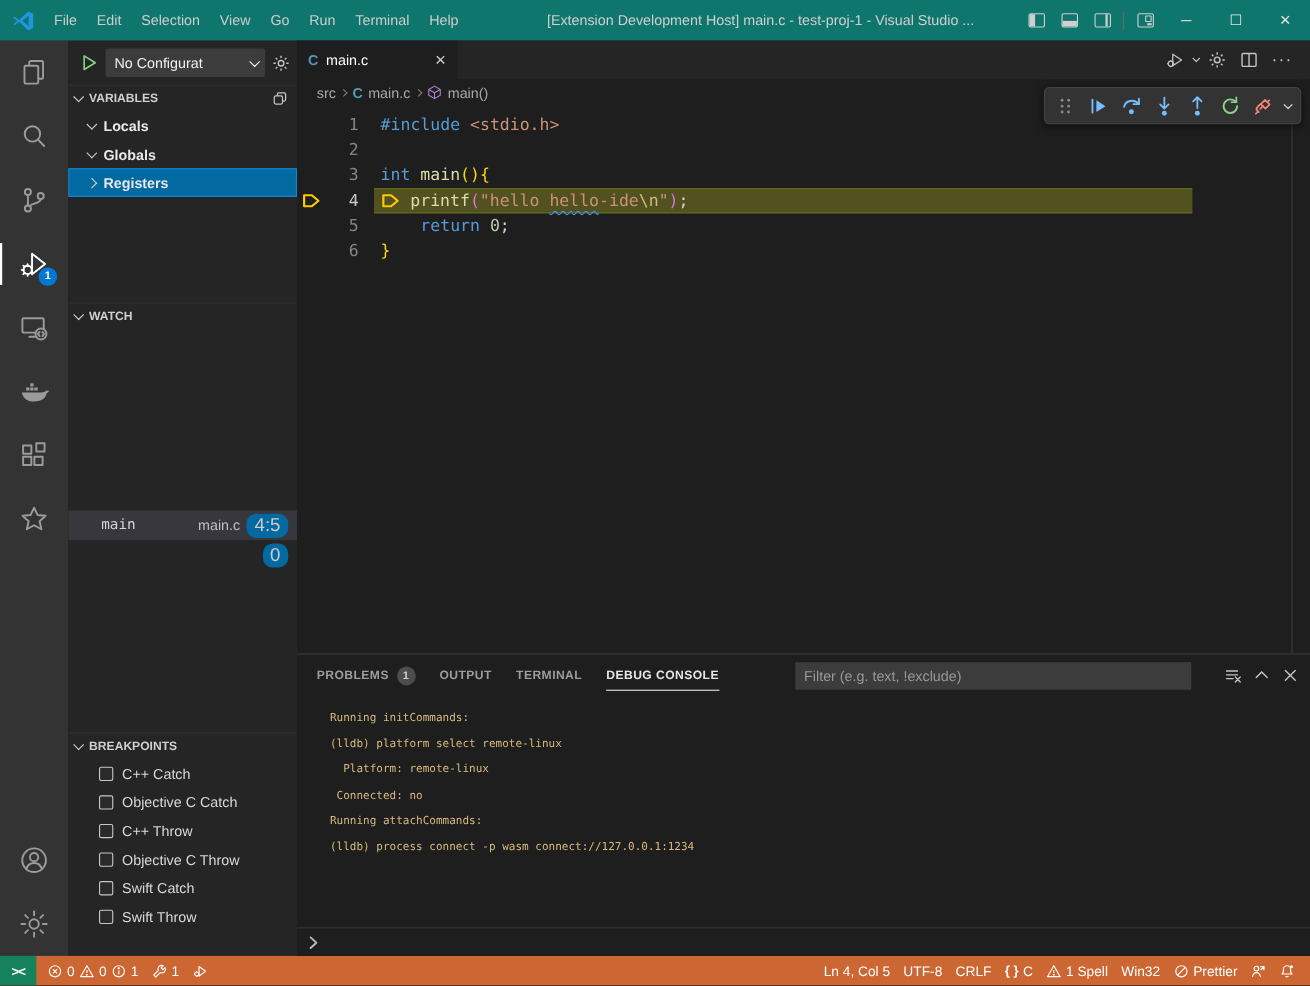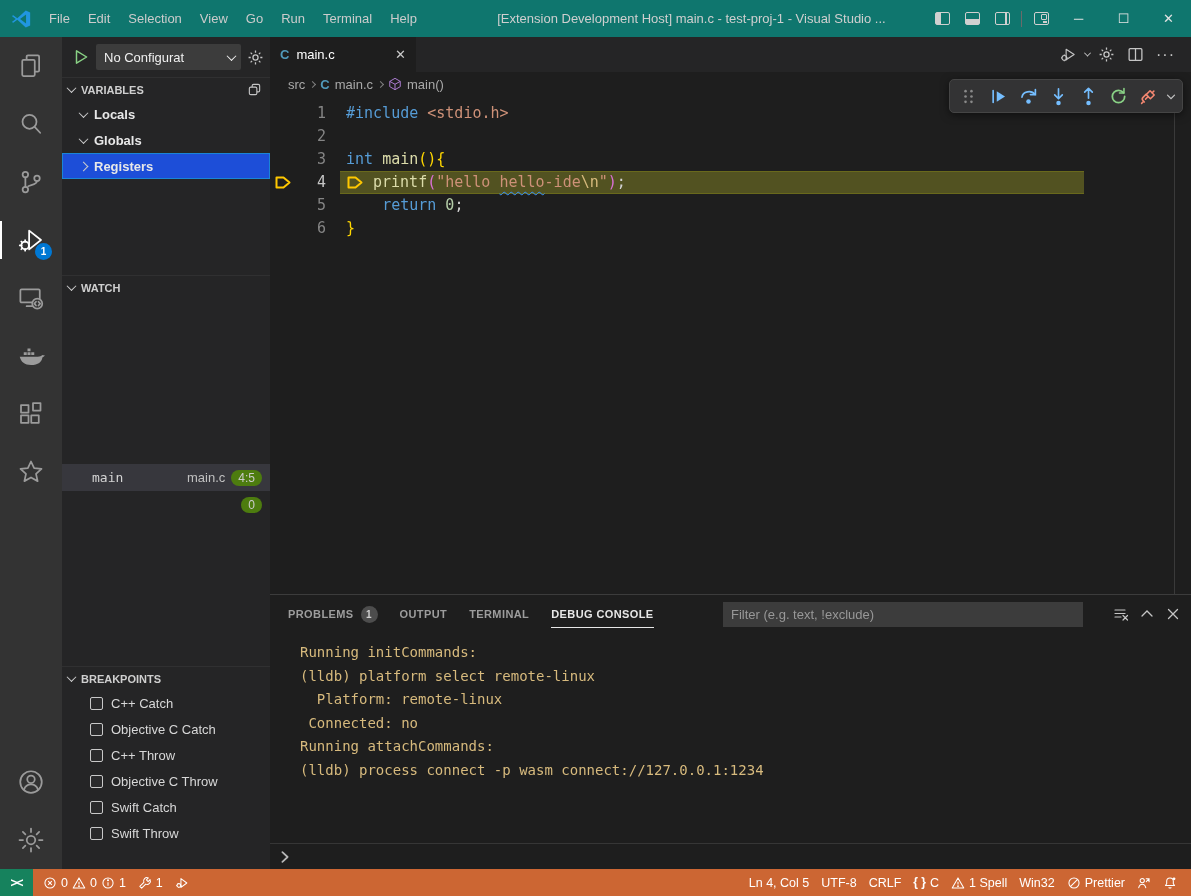--- a/index.html
+++ b/index.html
@@ -51,26 +51,26 @@
   .chev.right { transform:rotate(-45deg); }
 
   .section-header { height:24px; display:flex; align-items:center; gap:6px; padding:0 8px 0 6px; font-size:11px; font-weight:bold; color:#cfcfcf; border-top:1px solid #303031; flex:none; }
   .section-header .hdr-note { font-size:10px; color:#c0c0c0; margin-left:6px; letter-spacing:.2px; }
   .section-header .hdr-action { margin-left:auto; color:#c5c5c5; }
   .section-header .hdr-action svg { width:15px; height:15px; display:block; }
   .sec-fill { flex:none; }
 
   .tree-row { height:26px; display:flex; align-items:center; gap:7px; padding-left:18px; font-size:13px; font-weight:bold; color:#e8e8e8; cursor:pointer; }
   .tree-row .chev { color:#cccccc; }
-  .tree-row.selected { background:#1d4ed8; outline:1px solid #1a85d6; outline-offset:-1px; }
+  .tree-row.selected { background:#0369a1; outline:1px solid #1a85d6; outline-offset:-1px; }
 
   .cs-row { height:27px; display:flex; align-items:center; background:#37373d; padding:0 8px 0 30px; font-size:13px; cursor:pointer; }
   .cs-fn { font-family:"DejaVu Sans Mono", monospace; color:#d4d4d4; }
   .cs-file { margin-left:auto; color:#c0c0c0; margin-right:6px; }
-  .pill { background:#4d7c0f; color:#cccccc; border-radius:9px; font-size:12px; padding:1px 7px; }
+  .pill { background:#0369a1; color:#cccccc; border-radius:9px; font-size:17px; padding:1px 7px; }
   .cs-badge-row { height:27px; display:flex; align-items:center; justify-content:flex-end; padding-right:8px; }
 
   .bp-row { height:26px; display:flex; align-items:center; gap:8px; padding-left:28px; font-size:13px; color:#d8d8d8; cursor:pointer; }
   .bp-check { width:13px; height:13px; border:1.6px solid #c8c8c8; border-radius:2px; background:#2a2a2b; flex:none; }
 
   
   #editor { flex:1; display:flex; flex-direction:column; min-width:0; position:relative; background:#1e1e1e; }
 
   #tabbar { height:35px; background:#252526; display:flex; align-items:stretch; flex:none; }
   #tab-main { width:146px; background:#1e1e1e; display:flex; align-items:center; gap:7px; padding:0 10px; font-size:13px; color:#ffffff; cursor:pointer; }
@@ -111,21 +111,21 @@
   #panel { height:275px; flex:none; border-top:1px solid #3c3c3c; display:flex; flex-direction:column; background:#1e1e1e; }
   #panel-header { height:38px; display:flex; align-items:center; padding:0 10px 0 18px; gap:22px; flex:none; }
   .panel-tab { font-size:11px; letter-spacing:.4px; color:#9d9d9d; display:flex; align-items:center; gap:7px; height:100%; cursor:pointer; position:relative; font-weight:bold; }
   .panel-tab.active { color:#e7e7e7; }
   .panel-tab.active::after { content:""; position:absolute; left:0; right:0; bottom:5px; height:1px; background:#e7e7e7; }
   .tab-badge { width:17px; height:17px; border-radius:50%; background:#4d4d4d; color:#d0d0d0; font-size:10px; display:flex; align-items:center; justify-content:center; }
   #panel-filter { margin-left:auto; width:360px; height:25px; background:#3c3c3c; border:none; color:#cccccc; font-size:13px; padding:0 8px; font-family:"Liberation Sans", sans-serif; }
   #panel-filter::placeholder { color:#989898; }
   #panel-actions { display:flex; align-items:center; gap:10px; color:#c5c5c5; padding-left:8px; }
   #panel-actions svg { width:16px; height:16px; display:block; }
-  #console { flex:1; padding:8px 0 0 30px; font-family:"DejaVu Sans Mono", monospace; font-size:14px; line-height:23.5px; color:#d7ba7d; overflow:hidden; }
+  #console { flex:1; padding:8px 0 0 30px; font-family:"DejaVu Sans Mono", monospace; font-size:10px; line-height:23.5px; color:#d7ba7d; overflow:hidden; }
   .console-line { white-space:pre; }
   #prompt-row { height:26px; flex:none; border-top:1px solid #363636; display:flex; align-items:center; padding-left:8px; color:#b8b8b8; }
   #prompt-row svg { width:14px; height:14px; }
 
   
   #statusbar { height:27px; background:#cc6633; color:#ffffff; display:flex; align-items:center; font-size:12.5px; flex:none; }
   #remote-ind { width:33px; height:100%; background:#16825d; display:flex; align-items:center; justify-content:center; font-weight:bold; font-size:12px; letter-spacing:-1px; cursor:pointer; }
   .sb-item { display:flex; align-items:center; gap:4px; padding:0 6px; height:100%; cursor:pointer; white-space:nowrap; }
   .sb-item svg { width:14px; height:14px; display:block; }
   #sb-left { display:flex; height:100%; align-items:center; margin-left:4px; }

